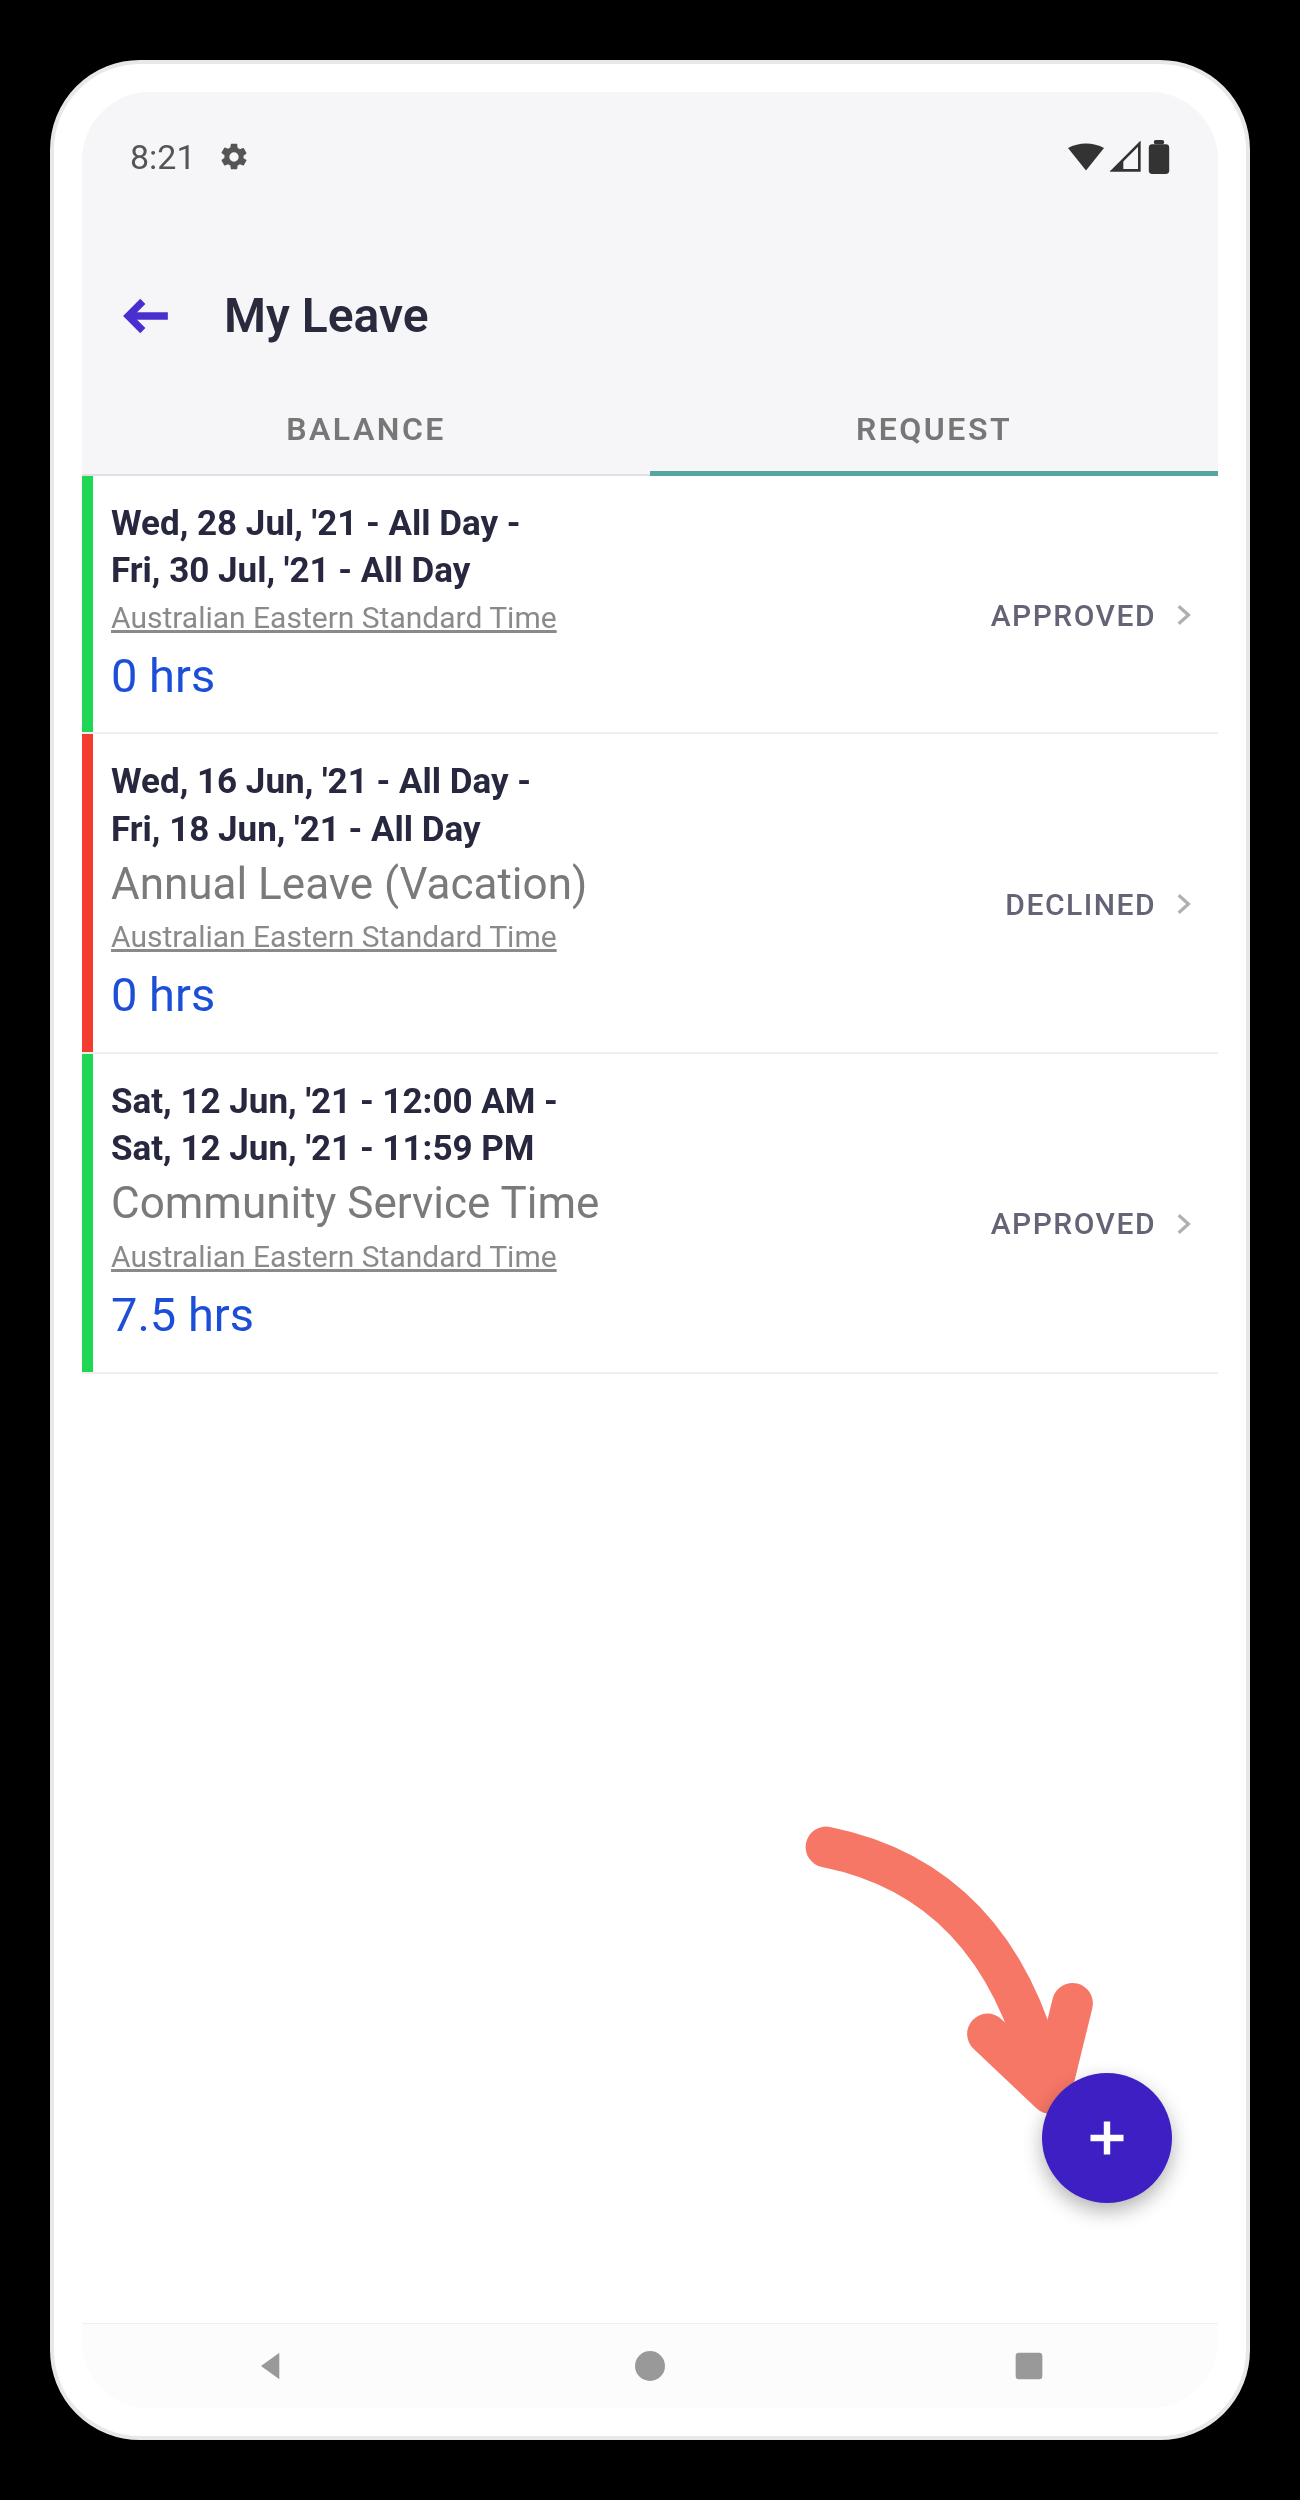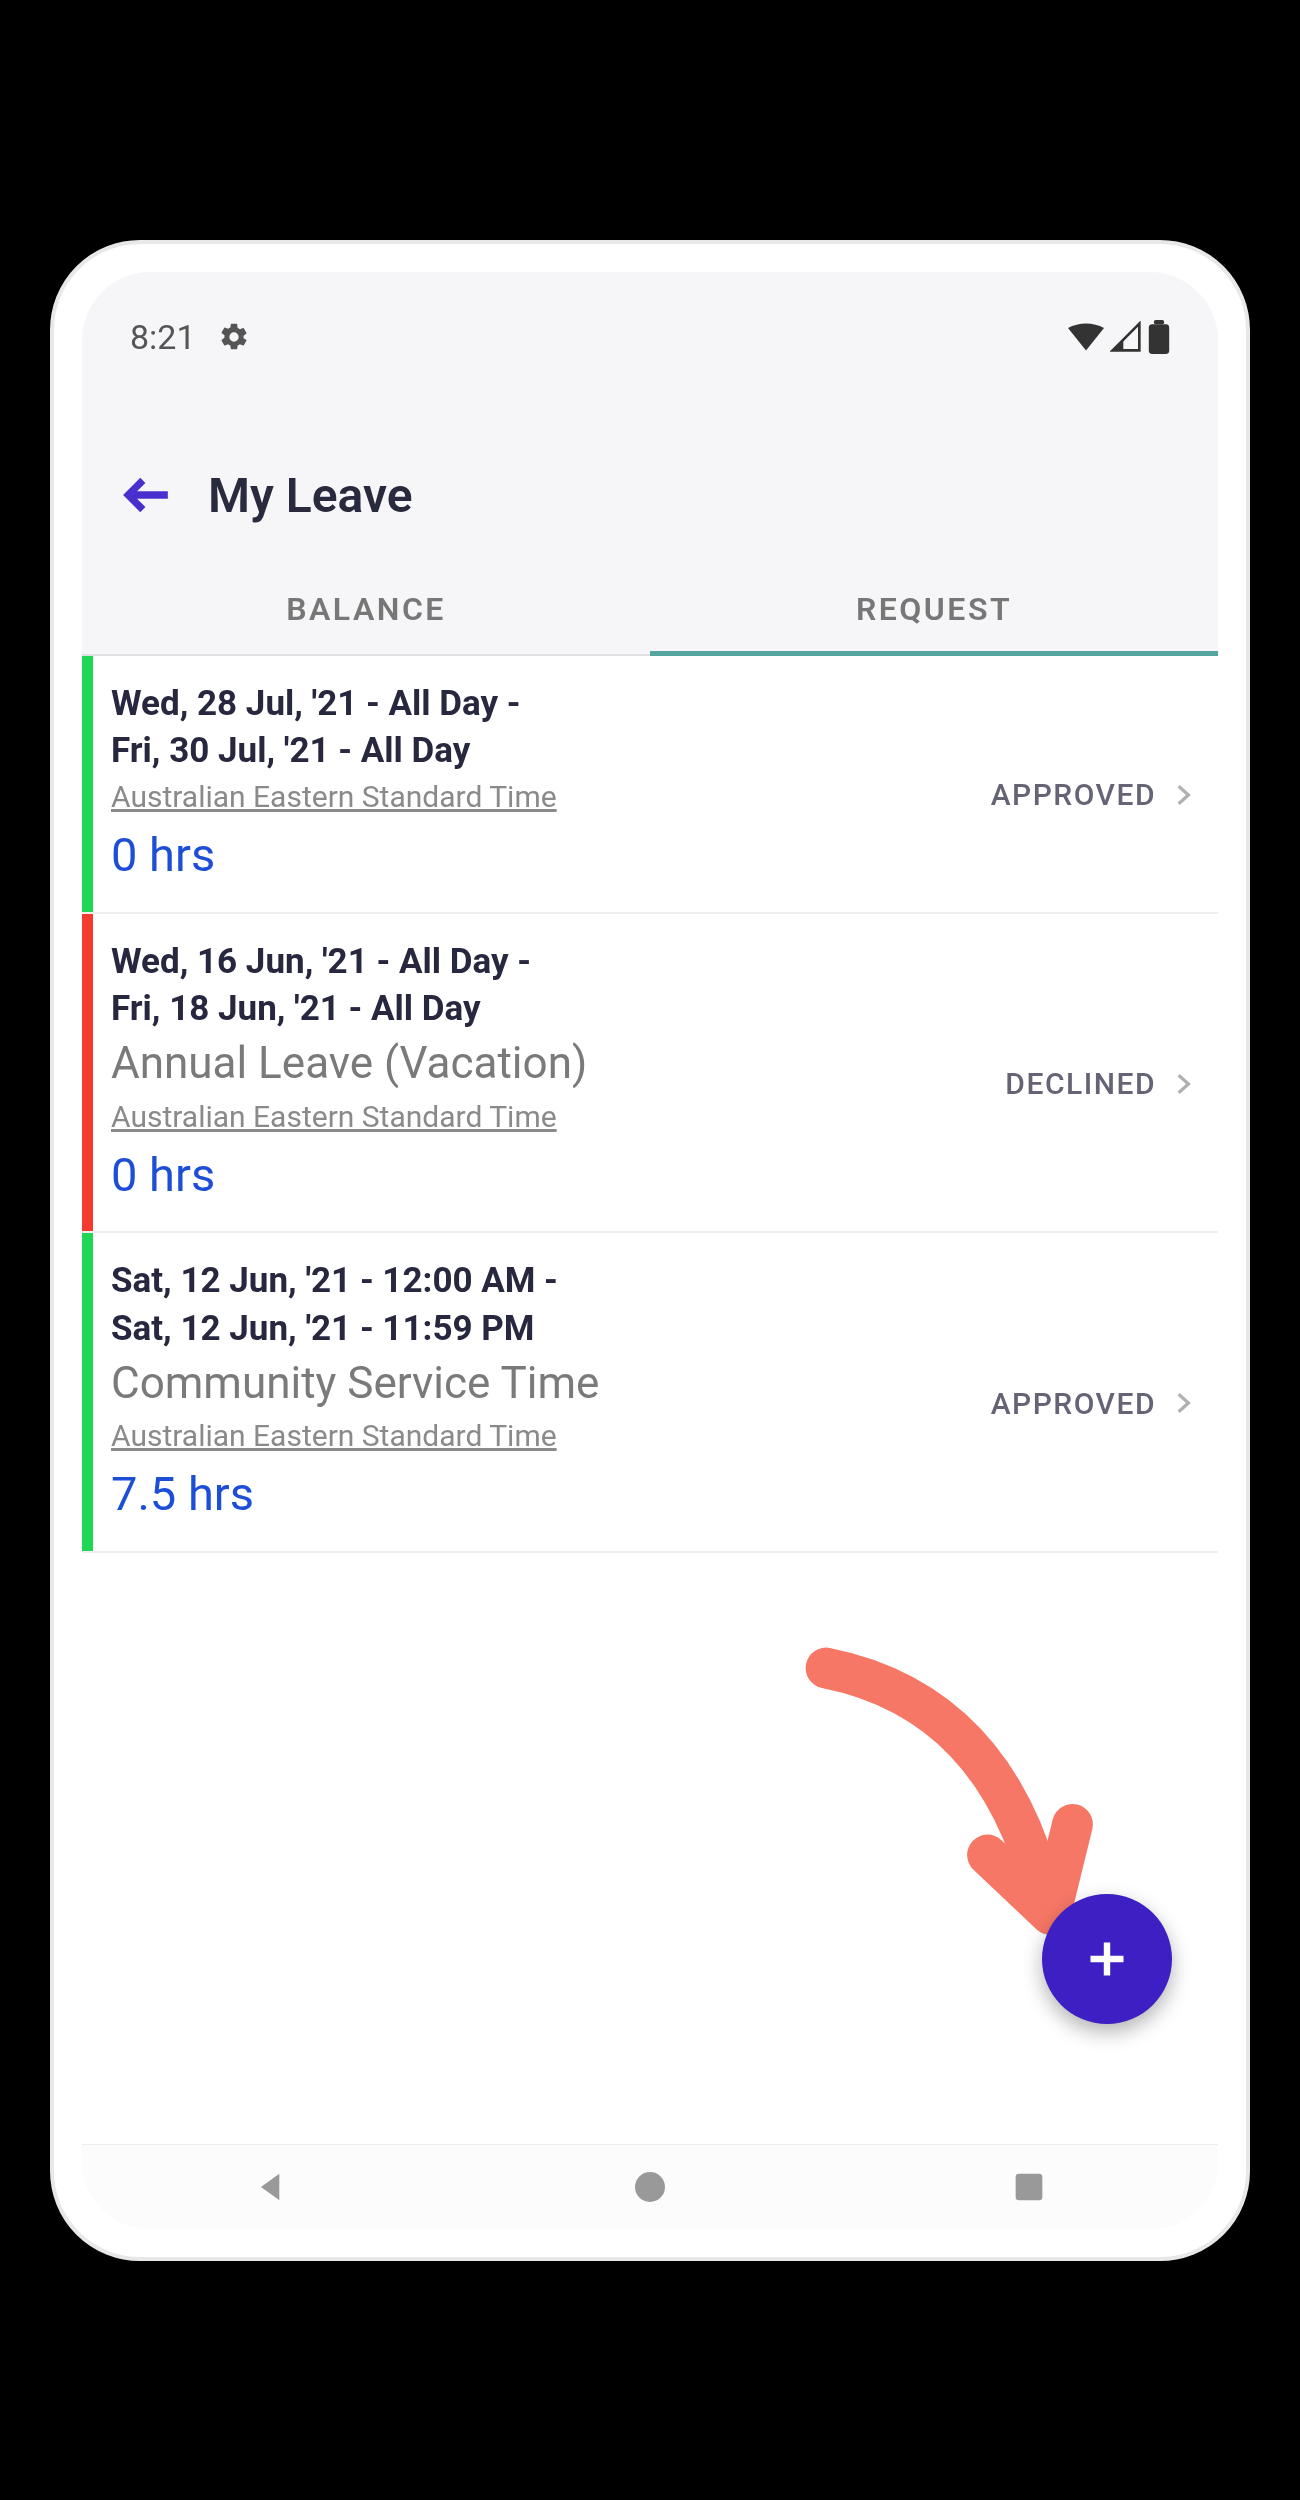--- a/index.html
+++ b/index.html
@@ -10,21 +10,21 @@
       align-items: center;
       min-height: 2500px;
       width: 1300px;
       font-family: -apple-system, BlinkMacSystemFont, "Segoe UI", Roboto, Helvetica, Arial, sans-serif;
     }
     .outer-shadow {
       filter: drop-shadow(0 0 80px rgba(0,0,0,0.5));
     }
     .phone-frame {
       width: 1200px;
-      height: 2021px;
+      height: 2380px;
       background: #fff;
       border-radius: 90px;
       padding: 28px;
       position: relative;
       border: 4px solid #e8e8e8;
     }
     .phone-screen {
       width: 100%;
       height: 100%;
       background: #f6f6f8;
@@ -57,21 +57,21 @@
       gap: 6px;
     }
     .gear-icon { width: 32px; height: 32px; fill: #555; }
     .wifi-icon { width: 36px; height: 30px; fill: #333; }
     .cell-icon { width: 32px; height: 32px; }
     .batt-icon { width: 22px; height: 34px; fill: #333; }
     .app-header {
       padding: 100px 40px 40px 40px;
       display: flex;
       align-items: center;
-      gap: 36px;
+      gap: 52px;
     }
     .back-arrow {
       width: 50px;
       height: 50px;
       cursor: pointer;
     }
     .back-arrow svg { width: 100%; height: 100%; stroke: #4a2fcf; fill: none; stroke-width: 3.5; }
     .page-title {
       font-size: 48px;
       font-weight: 600;

